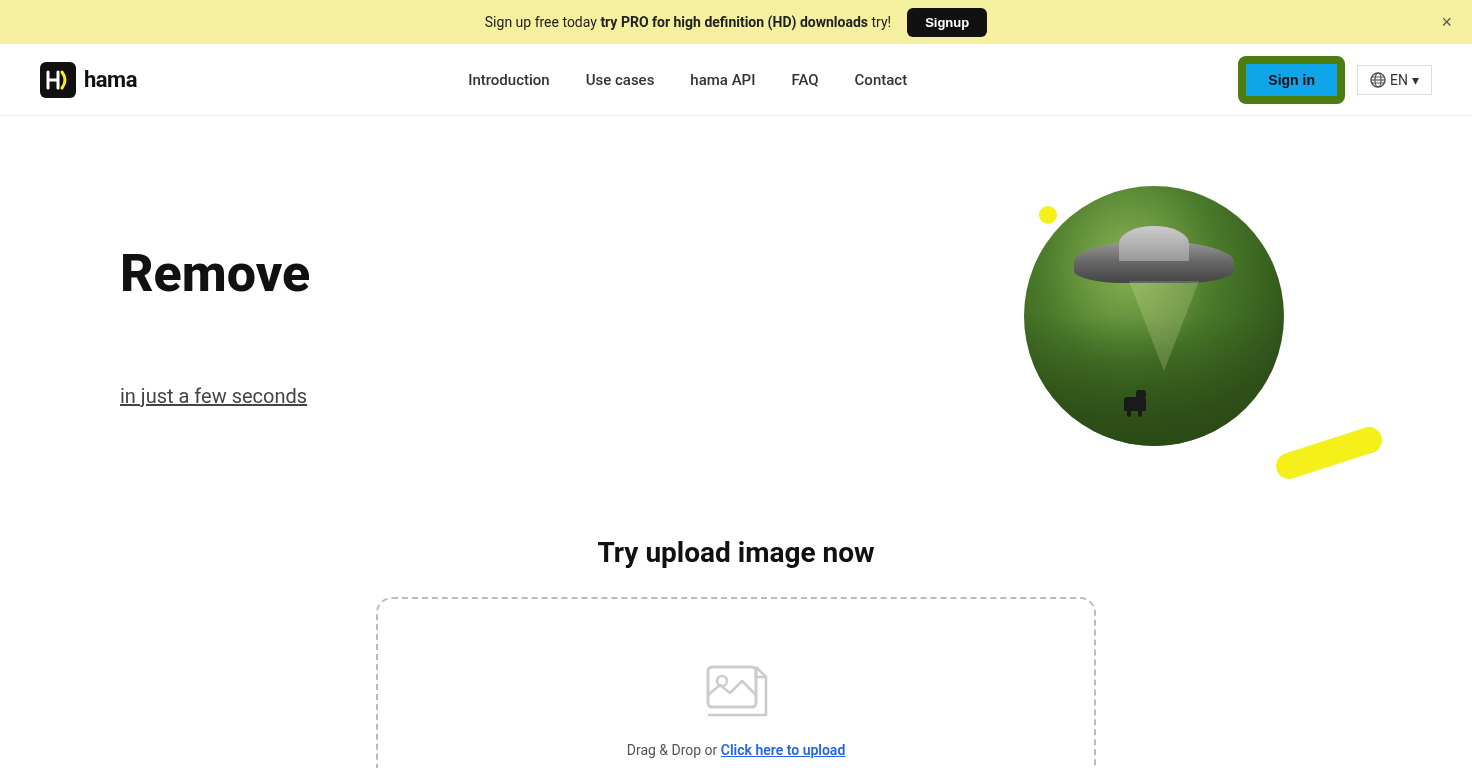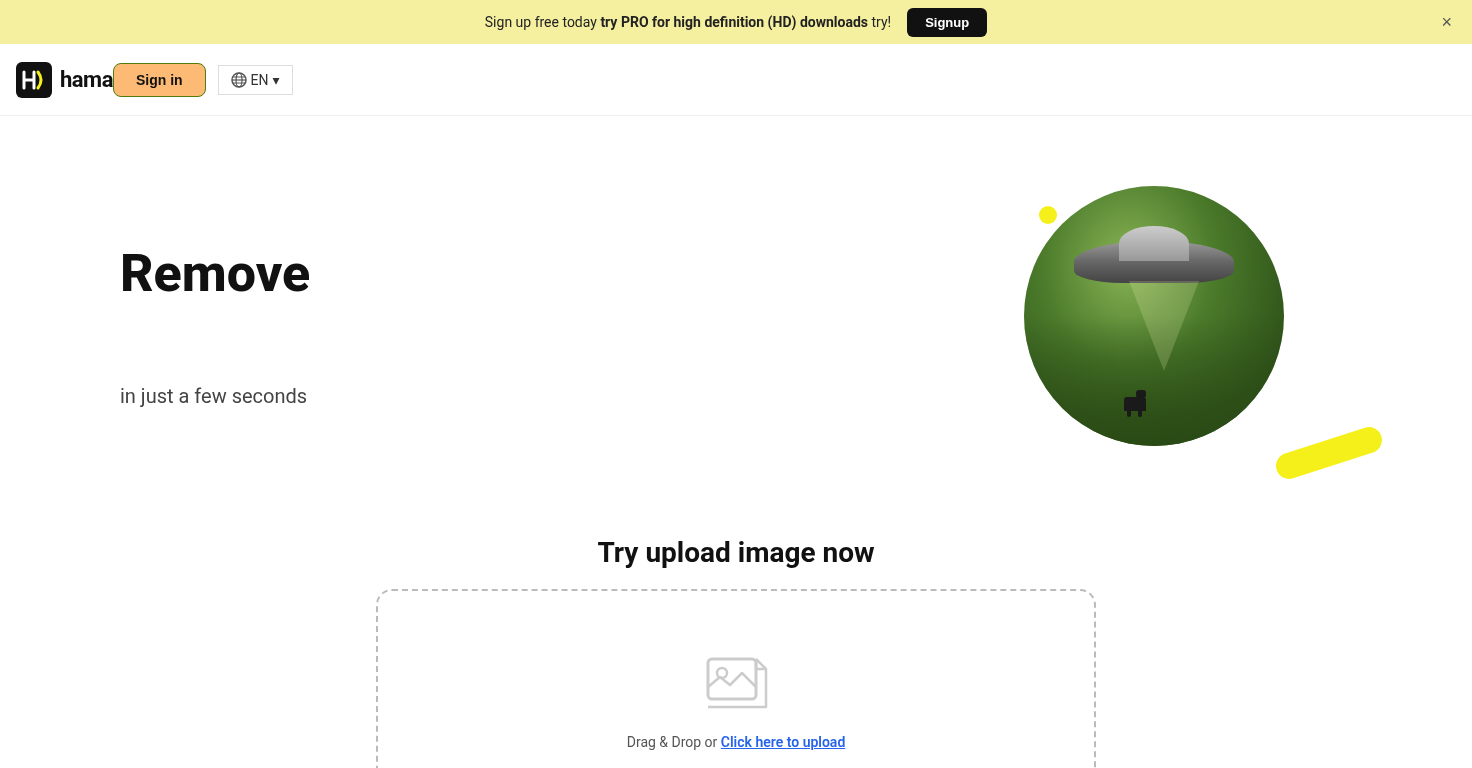--- a/index.html
+++ b/index.html
@@ -59,22 +59,22 @@
       cursor: pointer;
       font-size: 18px;
       color: #555;
       line-height: 1;
     }
 
     
     .navbar {
       display: flex;
       align-items: center;
-      justify-content: flex-start;
-      padding: 0 16px;
+      justify-content: space-between;
+      padding: 0 40px;
       height: 72px;
       border-bottom: 1px solid #eee;
       background: #fff;
     }
 
     .logo-area {
       display: flex;
       align-items: center;
       gap: 8px;
       cursor: pointer;
@@ -106,22 +106,22 @@
       font-weight: 500;
     }
 
     .nav-actions {
       display: flex;
       align-items: center;
       gap: 12px;
     }
 
     .sign-in-btn {
-      background: #fdba74;
-      border: 1px solid #4d7c0f;
+      background: #0ea5e9;
+      border: 8px solid #4d7c0f;
       border-radius: 8px;
       padding: 8px 22px;
       font-size: 14px;
       font-weight: 600;
       cursor: pointer;
       color: #111;
     }
 
     .lang-selector {
       display: flex;
@@ -169,40 +169,41 @@
       display: inline;
       padding: 0 4px;
       border-radius: 3px;
     }
 
     .hero-subtitle {
       font-size: 20px;
       color: #444;
       font-weight: 400;
       margin-top: 16px;
+      text-decoration: underline;
     }
 
     .hero-right {
       position: relative;
       width: 380px;
       height: 280px;
       flex-shrink: 0;
     }
 
     
     .try-section {
       padding: 20px 120px 40px 120px;
       text-align: center;
     }
 
     .try-title {
       font-size: 28px;
       font-weight: 700;
       color: #111;
-      margin-bottom: 20px;
+      margin-bottom: 28px;
     }
 
     .upload-zone {
       border: 2px dashed #bbb;
       border-radius: 16px;
       max-width: 720px;
       margin: 0 auto;
       padding: 50px 40px;
       background: #fff;
       cursor: pointer;
@@ -256,20 +257,37 @@
 <nav class="navbar">
   <div class="logo-area">
     <svg class="logo-icon" viewBox="0 0 36 36" fill="none" xmlns="http://www.w3.org/2000/svg">
       <rect width="36" height="36" rx="6" fill="#111"></rect>
       <path d="M8 10 L8 26 M8 18 L18 18 M18 10 L18 26" stroke="#fff" stroke-width="3" stroke-linecap="round"></path>
       <path d="M22 10 Q28 18 22 26" stroke="#f5f01a" stroke-width="3" fill="none" stroke-linecap="round"></path>
     </svg>
     <span class="logo-text">hama</span>
   </div>
 
+  <ul class="nav-links">
+    <li>
+      <a href="#">Introduction</a>
+    </li>
+    <li>
+      <a href="#">Use cases</a>
+    </li>
+    <li>
+      <a href="#">hama API</a>
+    </li>
+    <li>
+      <a href="#">FAQ</a>
+    </li>
+    <li>
+      <a href="#">Contact</a>
+    </li>
+  </ul>
 
   <div class="nav-actions">
     <button class="sign-in-btn">Sign in</button>
     <div class="lang-selector">
       <svg viewBox="0 0 16 16" fill="none" xmlns="http://www.w3.org/2000/svg">
         <circle cx="8" cy="8" r="7" stroke="#555" stroke-width="1.5"></circle>
         <ellipse cx="8" cy="8" rx="3" ry="7" stroke="#555" stroke-width="1.2"></ellipse>
         <line x1="1" y1="8" x2="15" y2="8" stroke="#555" stroke-width="1.2"></line>
         <line x1="2" y1="5" x2="14" y2="5" stroke="#555" stroke-width="1"></line>
         <line x1="2" y1="11" x2="14" y2="11" stroke="#555" stroke-width="1"></line>

